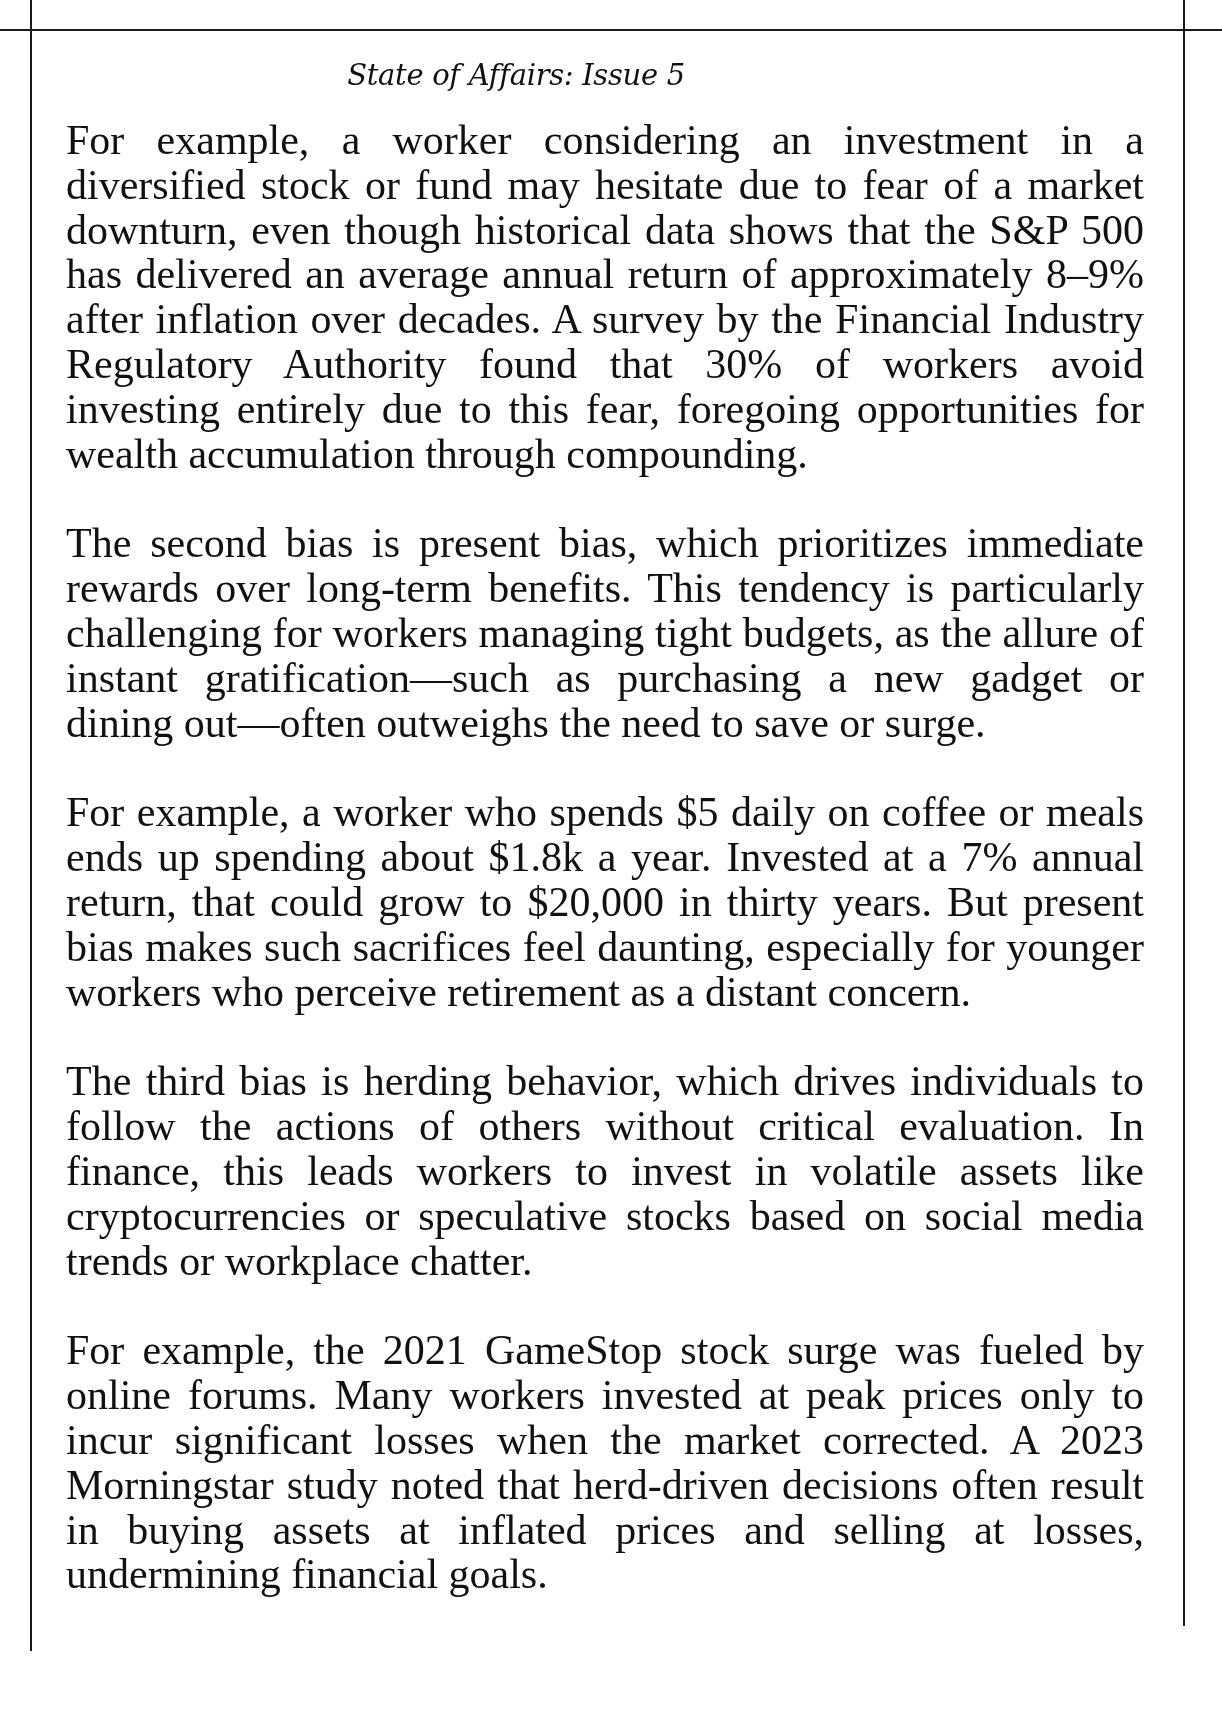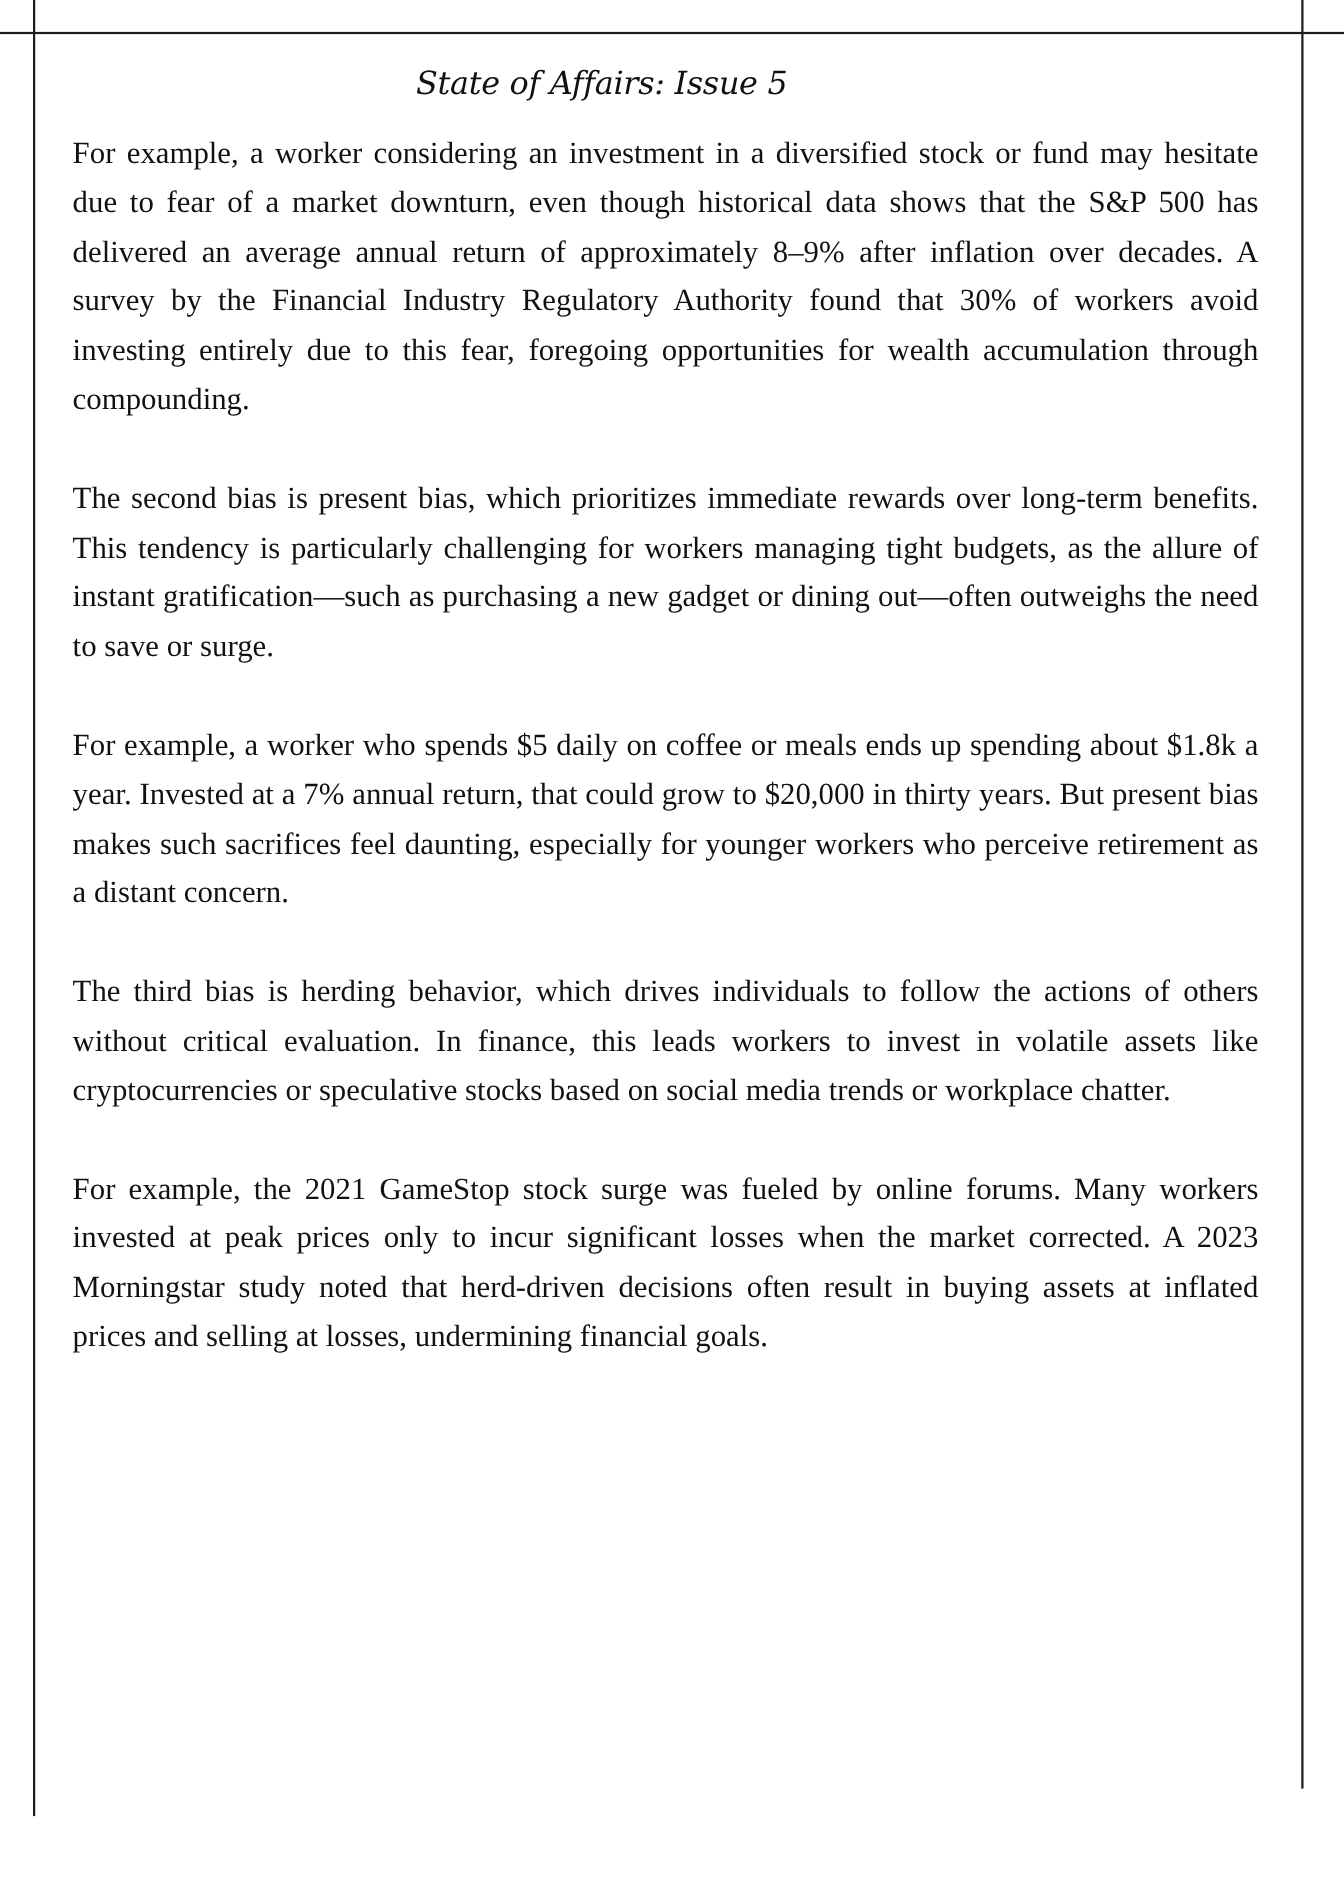--- a/index.html
+++ b/index.html
@@ -45,32 +45,31 @@
       width: 1032px;
       top: 55px;
       text-align: center;
       font-family: "DejaVu Serif", "Liberation Serif", serif;
       font-style: italic;
       font-size: 29px;
       letter-spacing: -0.3px;
       line-height: 40px;
       margin: 0;
       font-weight: normal;
-      padding-left: 31px;
     }
     .content {
       position: absolute;
       left: 66px;
       top: 118px;
       width: 1078px;
     }
     .para {
       margin: 0 0 45px 0;
       font-family: "Liberation Serif", "DejaVu Serif", serif;
-      font-size: 28px;
+      font-size: 42px;
       line-height: 44.8px;
       text-align: justify;
       text-align-last: left;
       hyphens: none;
     }
     .para:last-child {
       margin-bottom: 0;
     }
   </style>
 </head>

